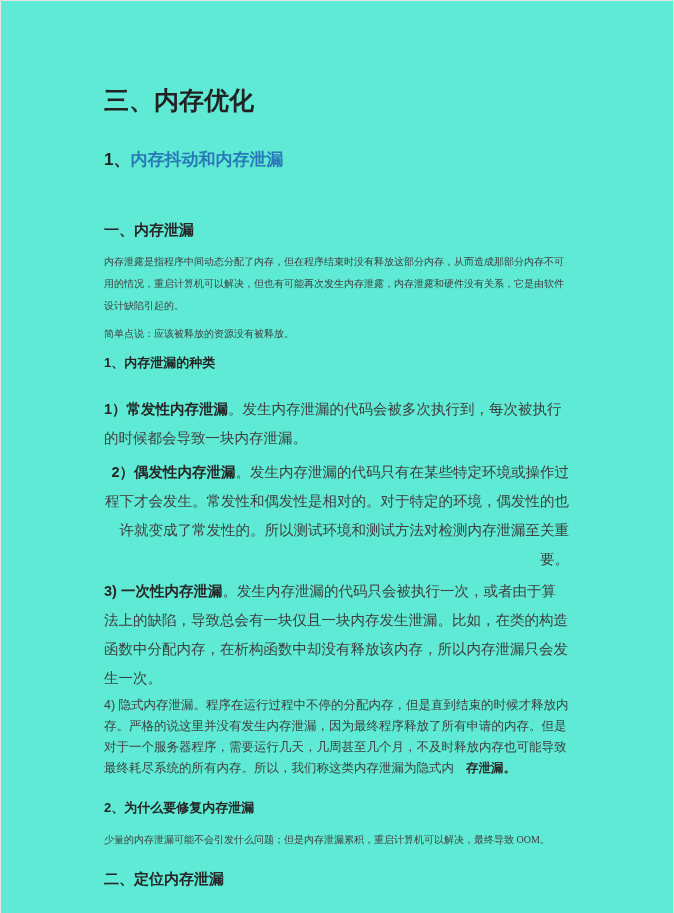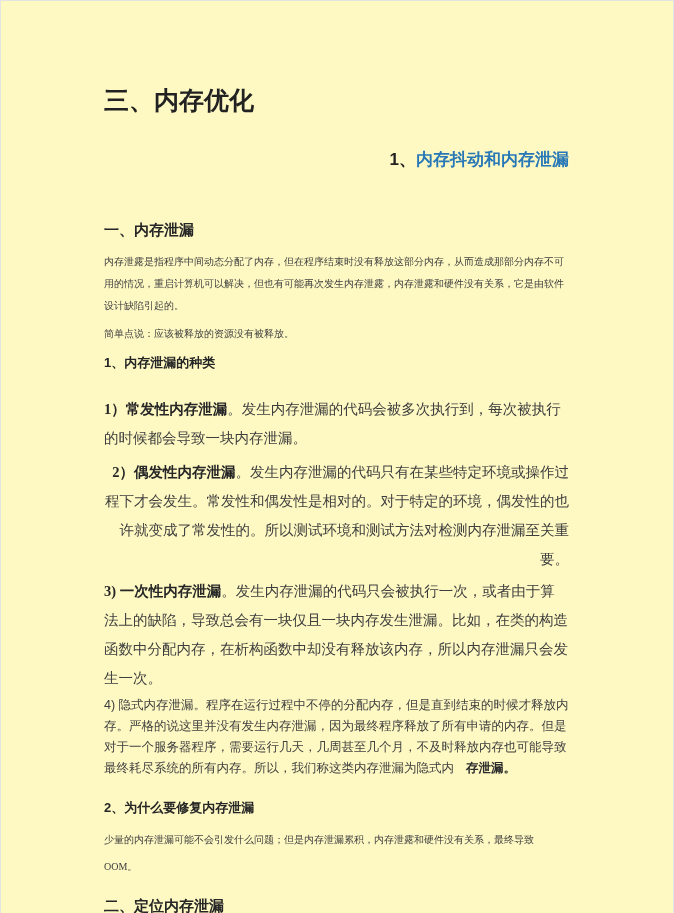--- a/index.html
+++ b/index.html
@@ -1,20 +1,20 @@
 <!DOCTYPE html>
 <html><head>
 <meta charset="utf-8">
 <style>
   html, body { margin: 0; padding: 0; background: #ffffff; }
   .page {
     width: 674px;
     height: 913px;
     box-sizing: border-box;
-    background: #fef9c3;
+    background: #5eead4;
     border-top: 1px solid #e4e4e4;
     border-left: 1px solid #e4e4e4;
     border-right: 1px solid #e4e4e4;
     padding-left: 103px;
     padding-right: 104px;
     overflow: hidden;
   }
   .h1 {
     margin-top: 84px;
     font-family: "Liberation Sans", sans-serif;
@@ -23,21 +23,20 @@
     line-height: 30px;
     color: #222222;
   }
   .h2 {
     margin-top: 34px;
     font-family: "Liberation Sans", sans-serif;
     font-weight: 700;
     font-size: 17px;
     line-height: 22px;
     color: #222222;
-    text-align: right;
   }
   .h2 .link { color: #2878b7; cursor: pointer; }
   .h3 {
     margin-top: 49px;
     font-family: "Liberation Sans", sans-serif;
     font-weight: 700;
     font-size: 15px;
     line-height: 20px;
     color: #262626;
   }
@@ -57,21 +56,21 @@
     line-height: 17px;
     color: #262626;
   }
   .leak-item {
     font-family: "Liberation Serif", serif;
     font-size: 14.5px;
     line-height: 29px;
     color: #3e3e3e;
   }
   .leak-item .lead {
-    font-family: Liberation Serif, serif;
+    font-family: Liberation Sans, sans-serif;
     font-weight: 700;
     color: #262626;
   }
   .item-1 { margin-top: 24px; }
   .item-2 { margin-top: 5px; text-align: right; }
   .item-3 { margin-top: 3px; }
   .item-4 {
     margin-top: 2px;
     font-family: "Liberation Sans", sans-serif;
     font-size: 12.5px;
@@ -123,17 +122,17 @@
   <div class="leak-item item-3">
     <span class="lead">3) 一次性内存泄漏</span><span>。发生内存泄漏的代码只会被执行一次，或者由于算法上的缺陷，导致总会有一块仅且一块内存发生泄漏。比如，在类的构造函数中分配内存，在析构函数中却没有释放该内存，所以内存泄漏只会发生一次。</span>
   </div>
 
   <div class="item-4">
     <span>4) 隐式内存泄漏。程序在运行过程中不停的分配内存，但是直到结束的时候才释放内存。严格的说这里并没有发生内存泄漏，因为最终程序释放了所有申请的内存。但是对于一个服务器程序，需要运行几天，几周甚至几个月，不及时释放内存也可能导致最终耗尽系统的所有内存。所以，我们称这类内存泄漏为隐式内</span><span class="bold-tail">存泄漏。</span>
   </div>
 
   <div class="sub-heading sub-heading-2">2、为什么要修复内存泄漏</div>
 
-  <div class="para para-oom">少量的内存泄漏可能不会引发什么问题；但是内存泄漏累积，内存泄露和硬件没有关系，最终导致 OOM。</div>
+  <div class="para para-oom">少量的内存泄漏可能不会引发什么问题；但是内存泄漏累积，重启计算机可以解决，最终导致 OOM。</div>
 
   <div class="h6">二、定位内存泄漏</div>
 
 </div>
 
 </body></html>

